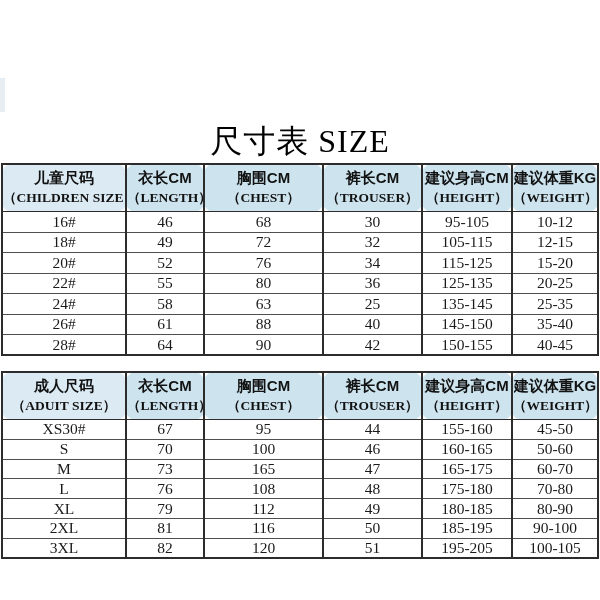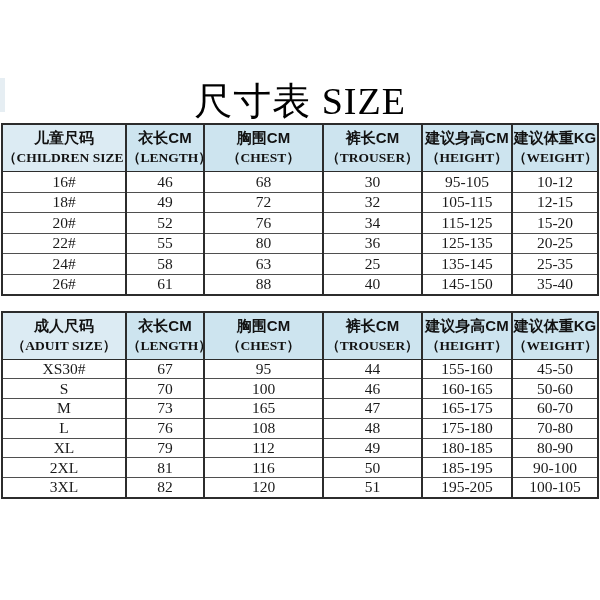--- a/index.html
+++ b/index.html
@@ -20,25 +20,26 @@
     position:relative;
     overflow:hidden;
   }
   .edge-artifact{
     position:absolute;left:0;top:78px;width:5px;height:34px;
     background:var(--artifact);
   }
   .page-title{
     padding-top:84px;
     text-align:center;
-    font-size:38px;
+    font-size:32px;
     font-weight:normal;
     letter-spacing:1px;
     line-height:34px;
     color:#000;
+    margin-top:40px;
   }
   .tables-wrap{margin-top:5px;}
   table.size-table{
     width:596px;
     margin:0 auto;
     border-collapse:collapse;
     table-layout:fixed;
     border:2px solid var(--border_dark);
     background:var(--row_bg);
   }
@@ -50,20 +51,21 @@
     vertical-align:middle;
     overflow:hidden;
     white-space:nowrap;
   }
   th:first-child,td:first-child{border-left:none;}
   thead th{
     background:var(--header_bg);
     border-top:none;
     border-bottom:1.5px solid var(--border_dark);
     padding:3px 0 4px 0;
+    border-radius:10px;
   }
   thead th.first-col{background:var(--header_first_bg);}
   .hd-zh{
     font-size:15px;
     font-weight:bold;
     line-height:20px;
     font-family:"Liberation Sans","DejaVu Sans",sans-serif;
   }
   .hd-en{
     font-size:13.5px;
@@ -164,20 +166,28 @@
           <td>135-145</td>
           <td>25-35</td>
         </tr>
         <tr>
           <td>26#</td>
           <td>61</td>
           <td>88</td>
           <td>40</td>
           <td>145-150</td>
           <td>35-40</td>
+        </tr>
+        <tr>
+          <td>28#</td>
+          <td>64</td>
+          <td>90</td>
+          <td>42</td>
+          <td>150-155</td>
+          <td>40-45</td>
         </tr>
       </tbody>
     </table>
   <table class="size-table t-adult">
       <colgroup>
         <col style="width: 124px;">
         <col style="width: 78px;">
         <col style="width: 119px;">
         <col style="width: 99px;">
         <col style="width: 90px;">

